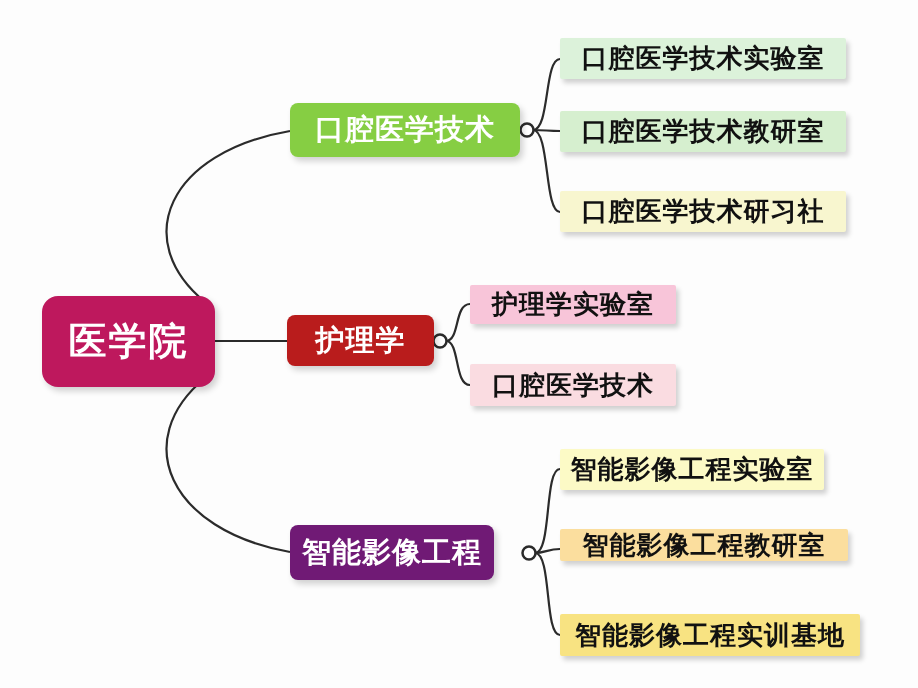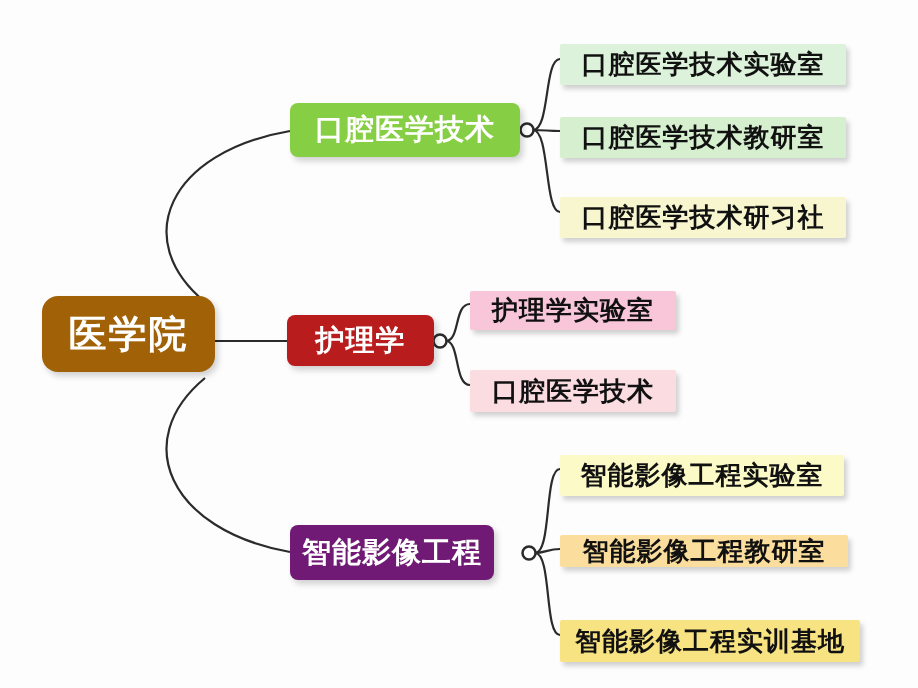--- a/index.html
+++ b/index.html
@@ -44,21 +44,20 @@
     font-size: 29px;
     letter-spacing: 1px;
     box-shadow: 3px 4px 6px rgba(0,0,0,0.18);
   }
   .child {
     border-radius: 2px;
     color: #111111;
     font-size: 26px;
     letter-spacing: 1px;
     box-shadow: 3px 4px 5px rgba(0,0,0,0.18);
-    margin-top: 6px;
   }
 </style>
 </head>
 <body>
 
 <div class="stage">
 
   <svg class="lines" viewBox="0 0 918 688" xmlns="http://www.w3.org/2000/svg">
 
     <path d="M 205 302 C 130 240, 168 152, 290 131" fill="none" stroke="#2b2b2b" stroke-width="2.2"></path>
@@ -74,37 +73,37 @@
 
     <path d="M 535 553 C 552 553, 544 469, 560 469" fill="none" stroke="#2b2b2b" stroke-width="2.2"></path>
     <path d="M 535 553 C 545 553, 548 549, 560 549" fill="none" stroke="#2b2b2b" stroke-width="2.2"></path>
     <path d="M 535 553 C 552 553, 544 635, 560 635" fill="none" stroke="#2b2b2b" stroke-width="2.2"></path>
 
     <circle cx="527" cy="130" r="6.5" fill="#ffffff" stroke="#2b2b2b" stroke-width="2.5"></circle>
     <circle cx="440" cy="341" r="6.5" fill="#ffffff" stroke="#2b2b2b" stroke-width="2.5"></circle>
     <circle cx="529" cy="553" r="6.5" fill="#ffffff" stroke="#2b2b2b" stroke-width="2.5"></circle>
   </svg>
 
-  <div class="node root" style="left: 42px; top: 296px; width: 173px; height: 76px; background-color: #a16207;">医学院</div>
+  <div class="node root" style="left: 42px; top: 296px; width: 173px; height: 91px; background-color: #be185d;">医学院</div>
 
   <div class="node branch" style="left: 290px; top: 103px; width: 230px; height: 54px; background-color: rgb(134, 206, 67);">口腔医学技术</div>
 
   <div class="node child" style="left: 560px; top: 38px; width: 286px; height: 41px; background-color: rgb(220, 242, 218);">口腔医学技术实验室</div>
 
   <div class="node child" style="left: 560px; top: 111px; width: 286px; height: 41px; background-color: rgb(214, 239, 207);">口腔医学技术教研室</div>
 
   <div class="node child" style="left: 560px; top: 191px; width: 286px; height: 41px; background-color: rgb(248, 246, 207); font-family: Liberation Serif, serif;">口腔医学技术研习社</div>
 
   <div class="node branch" style="left: 287px; top: 315px; width: 147px; height: 51px; background-color: #b91c1c;">护理学</div>
 
   <div class="node child" style="left: 470px; top: 285px; width: 206px; height: 39px; background-color: rgb(248, 197, 217);">护理学实验室</div>
 
   <div class="node child" style="left: 470px; top: 364px; width: 206px; height: 42px; background-color: rgb(250, 220, 225);">口腔医学技术</div>
 
   <div class="node branch" style="left: 290px; top: 525px; width: 204px; height: 55px; background-color: #701a75;">智能影像工程</div>
 
-  <div class="node child" style="left: 560px; top: 449px; width: 284px; height: 41px; background-color: rgb(252, 250, 198);">智能影像工程实验室</div>
+  <div class="node child" style="left: 560px; top: 449px; width: 264px; height: 41px; background-color: rgb(252, 250, 198);">智能影像工程实验室</div>
 
   <div class="node child" style="left: 560px; top: 529px; width: 288px; height: 32px; background-color: rgb(251, 222, 158);">智能影像工程教研室</div>
 
   <div class="node child" style="left: 560px; top: 614px; width: 300px; height: 42px; background-color: rgb(248, 227, 130);">智能影像工程实训基地</div>
 
 </div>
 
 </body></html>

